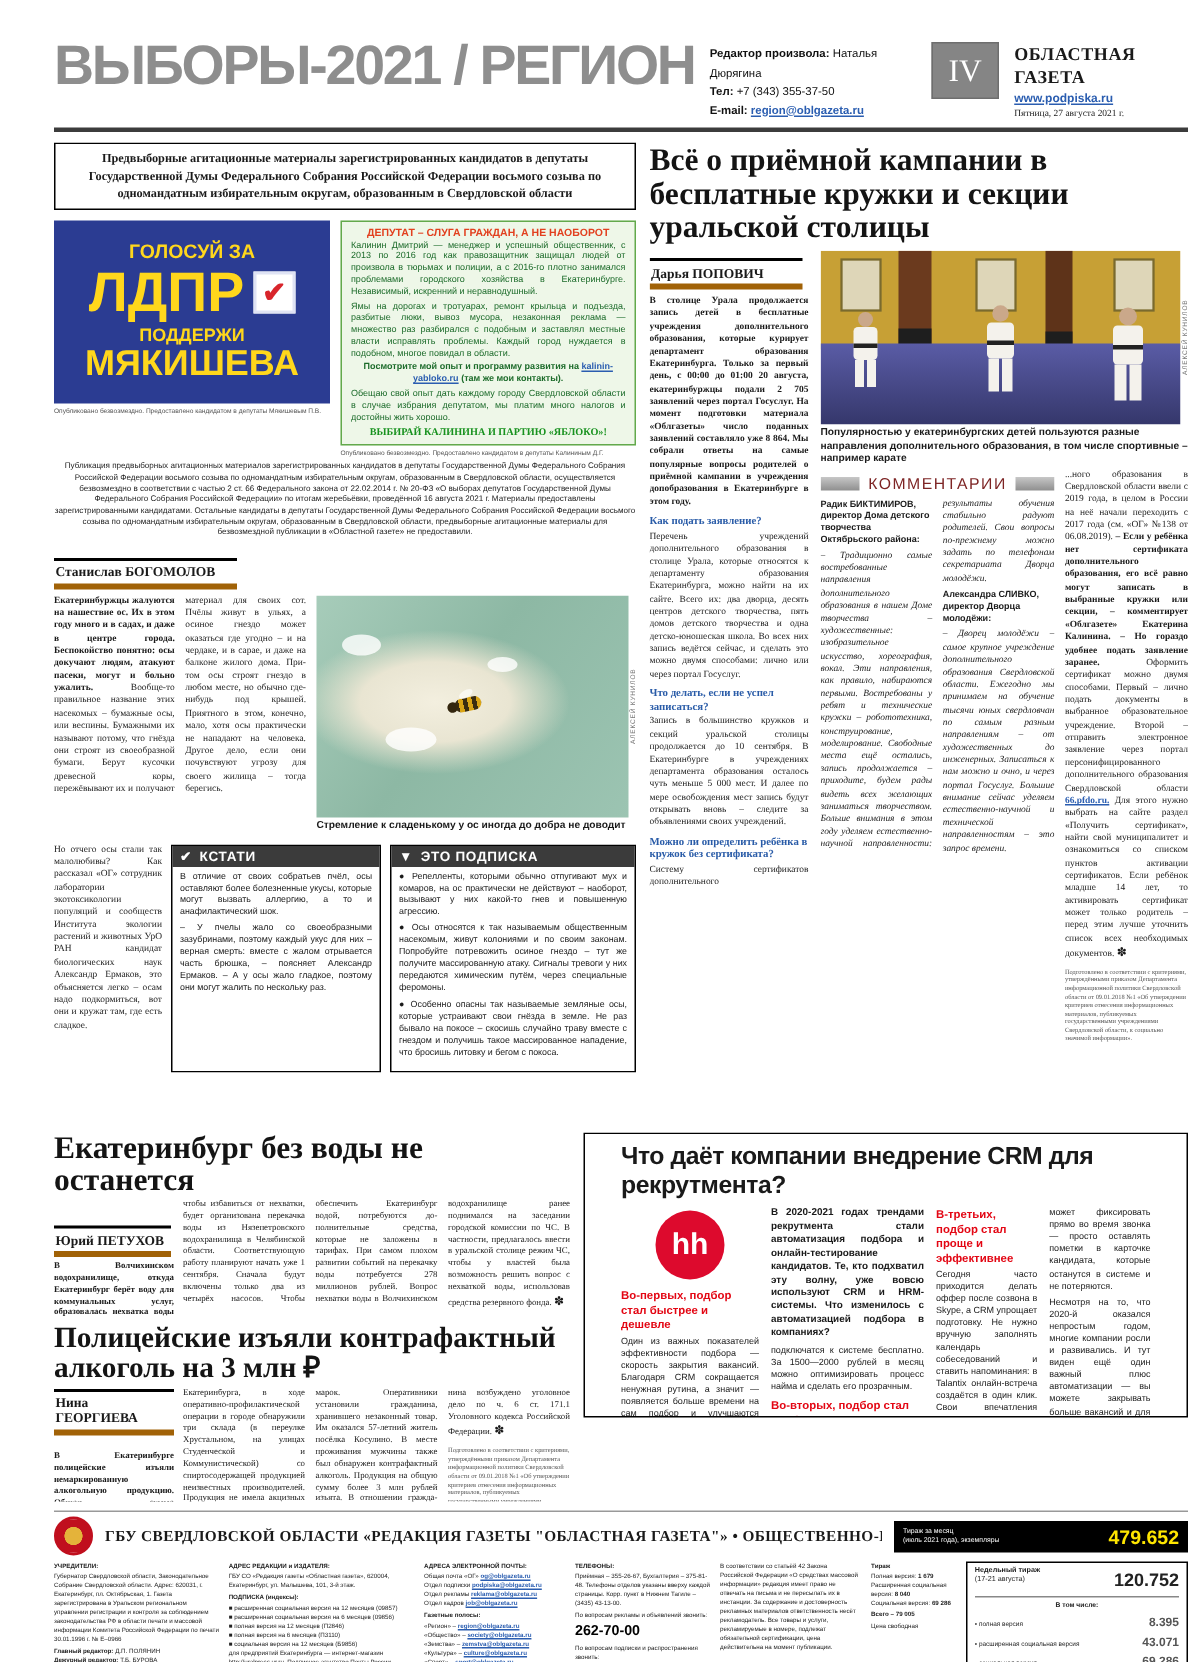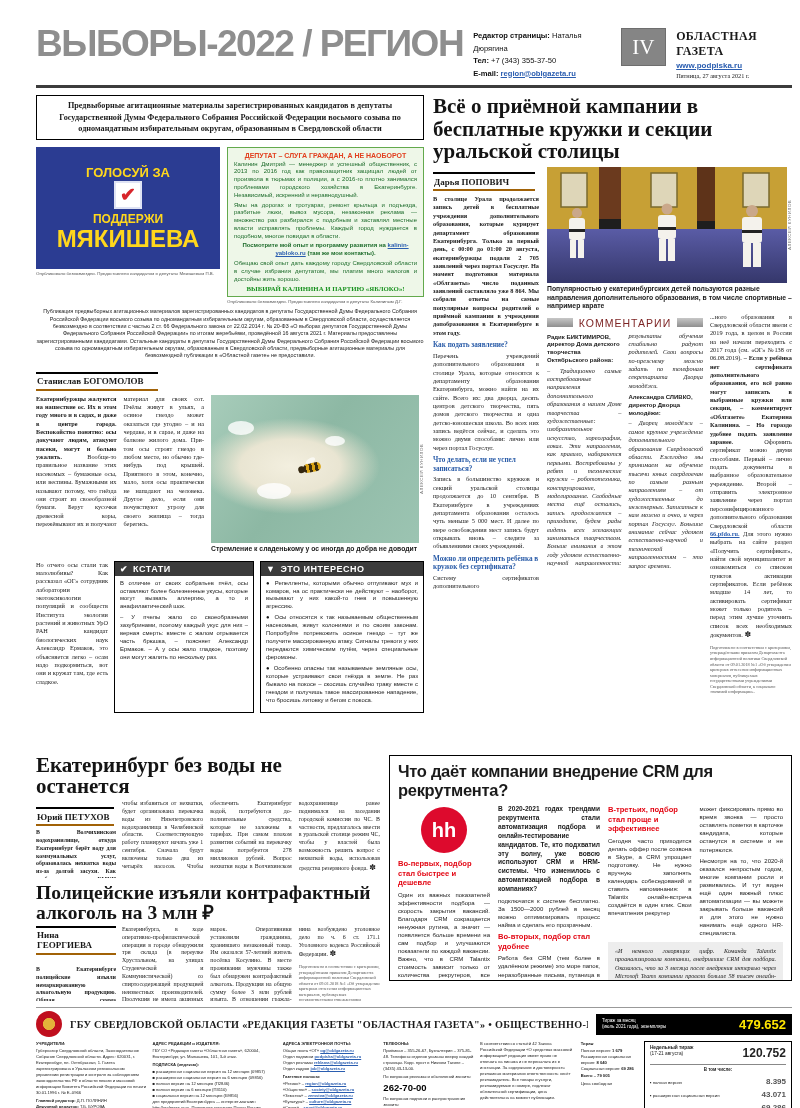--- a/index.html
+++ b/index.html
@@ -17,21 +17,21 @@
           display:flex;align-items:center;justify-content:center;font-size:21px;margin-top:2px}
   .m-brand{width:128px;padding-top:3px}
   .m-brand .b1{font-size:12px;font-weight:bold;letter-spacing:.4px}
   .m-brand .b2{font-family:"Liberation Sans",sans-serif;font-size:8px;font-weight:bold;color:#2a5db0;text-decoration:underline;margin-top:2px}
   .m-brand .b3{font-size:6.3px;margin-top:2px;color:#222}
   .mast-rule{height:3px;background:#3c3c3c;margin:5px 0 7px}
   
   .row{display:flex;gap:9px}
   .bt{font-size:6.3px;line-height:1.33;text-align:justify}
   .lead{font-weight:bold}
-  .byline{display:inline-block;border-top:2px solid #000;border-bottom:2px solid #a16207;
+  .byline{display:inline-block;border-top:2px solid #000;border-bottom:4px solid #a16207;
           padding:2.5px 1px;font-weight:bold;font-size:9px;margin:5px 0 4px;min-width:120px}
   .qh{color:#2a5ca8;font-weight:bold;font-size:7.2px;margin:4px 0 2px;line-height:1.2;text-align:left}
   .caption{font-family:"Liberation Sans",sans-serif;font-weight:bold;font-size:6.8px;line-height:1.25;margin-top:2px;text-align:left}
   .credit-v{writing-mode:vertical-rl;transform:rotate(180deg);font-family:"Liberation Sans",sans-serif;
             font-size:4.4px;color:#777;letter-spacing:.5px;align-self:stretch;text-align:center}
   .footnote{font-size:4.3px;color:#555;line-height:1.3;margin-top:4px;text-align:left}
   .endmark{font-size:8px}
   .cols2{column-count:2;column-gap:7px}
   .cols3{column-count:3;column-gap:7px}
   h2{margin:0;font-weight:bold;color:#141414}
@@ -74,21 +74,21 @@
   .wasp .wwing{position:absolute;left:4px;top:-5px;width:10px;height:5px;border-radius:50%;background:rgba(255,255,255,.65);transform:rotate(-18deg)}
   .karate-photo{flex:1;height:116px}
   
   .cmt-bar{display:flex;align-items:center;gap:6px;margin:4px 0 3px}
   .cmt-bar .seg{flex:1;height:9px;background:linear-gradient(180deg,#c7c7c7,#8f8f8f)}
   .cmt-bar .lbl{font-family:"Liberation Sans",sans-serif;font-weight:normal;font-size:10.5px;
                 color:#7d2424;letter-spacing:1px}
   .cmt-name{font-family:"Liberation Sans",sans-serif;font-weight:bold;font-size:6px;line-height:1.3;margin:2px 0;text-align:left}
   .cmt-q{font-style:italic}
   
-  .crm{border:1px solid #000;padding:6px 8px;box-sizing:border-box;height:226px;overflow:hidden;
+  .crm{border:1px solid #000;padding:6px 24px;box-sizing:border-box;height:190px;overflow:hidden;
        font-family:"Liberation Sans",sans-serif}
   .crm h3{margin:0 0 5px;font-size:16.5px;font-weight:bold;letter-spacing:-.3px}
   .crm-grid{display:flex;gap:8px}
   .crm-c1{width:92px}.crm-c2{width:102px}
   .crm-right{flex:1;display:flex;flex-direction:column;gap:4px}
   .crm-top{display:flex;gap:8px}
   .crm-top>div{flex:1}
   .hh{width:46px;height:46px;border-radius:50%;background:#dd0a2d;color:#fff;display:flex;
       align-items:center;justify-content:center;font-weight:bold;font-size:20px;margin:2px auto 6px}
   .crm .sub{color:#e30613;font-weight:bold;font-size:7.6px;line-height:1.25;margin:3px 0;text-align:left}
@@ -117,23 +117,23 @@
   .wrow{display:flex;justify-content:space-between;align-items:baseline;margin:1.5px 0}
   .wrow .wn{font-size:4.3px}
   .wrow .wvv{font-weight:bold;font-size:8px;color:#555}
 </style>
 </head>
 <body>
 
 <div class="page">
 
   <div class="masthead">
-    <div class="m-title">ВЫБОРЫ-2022 / РЕГИОН</div>
+    <div class="m-title">ВЫБОРЫ-2021 / РЕГИОН</div>
     <div class="m-editor">
-      <div><b>Редактор страницы:</b> <span>Наталья Дюрягина</span></div>
+      <div><b>Редактор произвола:</b> <span>Наталья Дюрягина</span></div>
       <div><b>Тел:</b> <span>+7 (343) 355-37-50</span></div>
       <div><b>E-mail:</b> <a href="#">region@oblgazeta.ru</a></div>
     </div>
     <div class="m-page">IV</div>
     <div class="m-brand">
       <div class="b1">ОБЛАСТНАЯ ГАЗЕТА</div>
       <div class="b2">www.podpiska.ru</div>
       <div class="b3">Пятница, 27 августа 2021 г.</div>
     </div>
   </div>
@@ -143,20 +143,21 @@
 
     <div style="width:388px;flex:none;overflow:hidden">
 
       <div class="notice">Предвыборные агитационные материалы зарегистрированных кандидатов в депутаты Государственной Думы Федерального Собрания Российской Федерации восьмого созыва по одномандатным избирательным округам, образованным в Свердловской области</div>
 
       <div class="ads">
         <div style="width:184px">
           <div class="ldpr">
             <div class="l1">ГОЛОСУЙ ЗА</div>
             <div class="lrow">
+              <div class="l2">ЛДПР</div>
               <div class="chk">
                   <span>✔</span>
                 </div>
             </div>
             <div class="l3">ПОДДЕРЖИ</div>
             <div class="l4">МЯКИШЕВА</div>
           </div>
           <div class="ad-cap">Опубликовано безвозмездно. Предоставлено кандидатом в депутаты Мякишевым П.В.</div>
         </div>
         <div style="flex:1">
@@ -208,21 +209,21 @@
                 <span>КСТАТИ</span>
               </div>
             <div class="bb">
               <p>В отличие от своих собратьев пчёл, осы оставляют более болезненные укусы, которые могут вызвать аллергию, а то и анафилактический шок.</p>
               <p>– У пчелы жало со своеобразными зазубринами, поэтому каждый укус для них – верная смерть: вместе с жалом отрывается часть брюшка, – поясняет Александр Ермаков. – А у осы жало гладкое, поэтому они могут жалить по нескольку раз.</p>
             </div>
           </div>
           <div class="nbox" style="flex:1">
             <div class="bh">
                 <span>▼</span>
-                <span>ЭТО ИНТЕРЕСНО</span>
+                <span>ЭТО ПОДПИСКА</span>
               </div>
             <div class="bb">
               <p><span>●</span> <span>Репелленты, которыми обычно отпугивают мух и комаров, на ос практически не действуют – наоборот, вызывают у них какой-то гнев и повышенную агрессию.</span></p>
               <p><span>●</span> <span>Осы относятся к так называемым общественным насекомым, живут колониями и по своим законам. Попробуйте потревожить осиное гнездо – тут же получите массированную атаку. Сигналы тревоги у них передаются химическим путём, через специальные феромоны.</span></p>
               <p><span>●</span> <span>Особенно опасны так называемые земляные осы, которые устраивают свои гнёзда в земле. Не раз бывало на покосе – скосишь случайно траву вместе с гнездом и получишь такое массированное нападение, что бросишь литовку и бегом с покоса.</span></p>
             </div>
           </div>
         </div>
 
         
@@ -320,21 +321,21 @@
     </div>
   </div>
 
   <div class="row" style="margin-top:6px;height:246px;overflow:hidden">
 
     <div style="width:344px;flex:none;overflow:hidden">
       <div>
         <h2 style="font-size:21px;line-height:1">Екатеринбург без воды не останется</h2>
         <div class="row" style="gap:6px;margin-top:3px;height:78px;overflow:hidden">
           <div style="width:80px;flex:none">
-            <div class="byline" style="min-width:76px;margin:7px 0 3px">Юрий ПЕТУХОВ</div>
+            <div class="byline" style="min-width:76px;margin:17px 0 3px">Юрий ПЕТУХОВ</div>
             <div class="bt lead" style="font-size:5.9px">В Волчихинском водохранилище, откуда Екатеринбург берёт воду для коммунальных услуг, образовалась нехватка воды из-за долгой засухи. Как сообщает ЕМУП «Водоканал», дефицит сохранится до апреля 2022 года.</div>
             
           </div>
           <div class="bt cols3" style="flex:1;font-size:5.9px">
             <span>чтобы избавиться от нехватки, будет организована перекачка воды из Нязепетровского водохранилища в Челябинской области. Соответствующую работу планируют начать уже 1 сентября. Сначала будут включены только два из четырёх насосов. Чтобы обеспечить Екатеринбург водой, потребуются до-</span>
             <span>полнительные средства, которые не заложены в тарифах. При самом плохом развитии событий на перекачку воды потребуется 278 миллионов рублей. Вопрос нехватки воды в Волчихинском водохранилище ранее поднимался на заседании городской комиссии по ЧС. В</span>
             <span>частности, предлагалось ввести в уральской столице режим ЧС, чтобы у властей была возможность решить вопрос с нехваткой воды, использовав средства резервного фонда.</span>
             <span class="endmark">✽</span>
           </div>
         </div>

